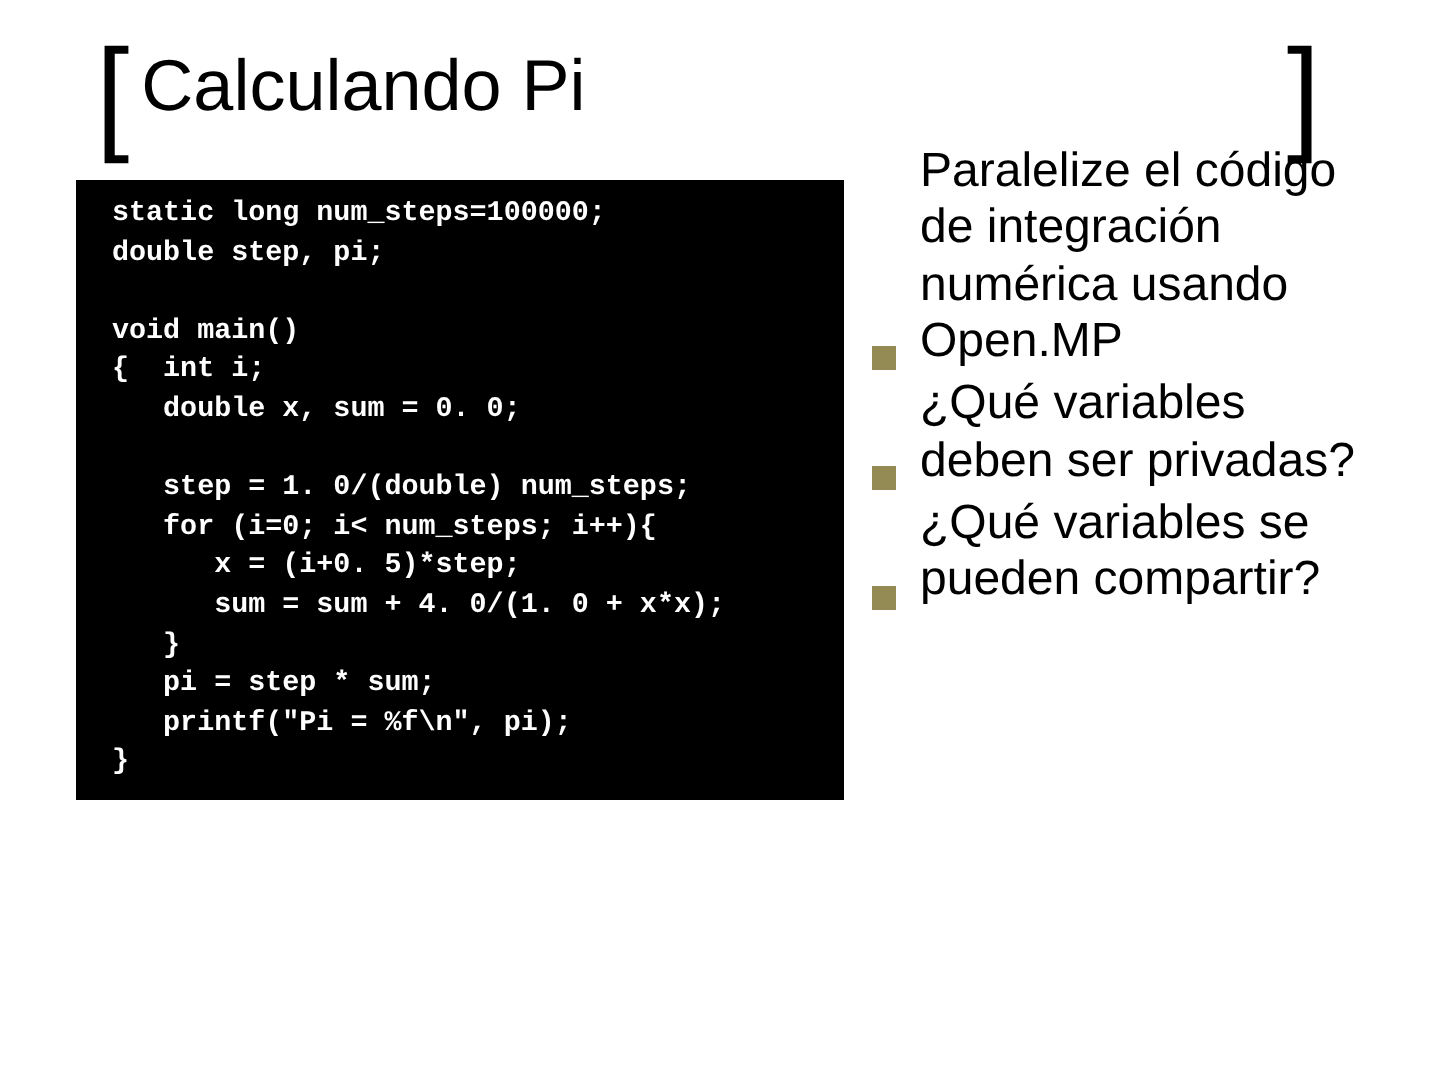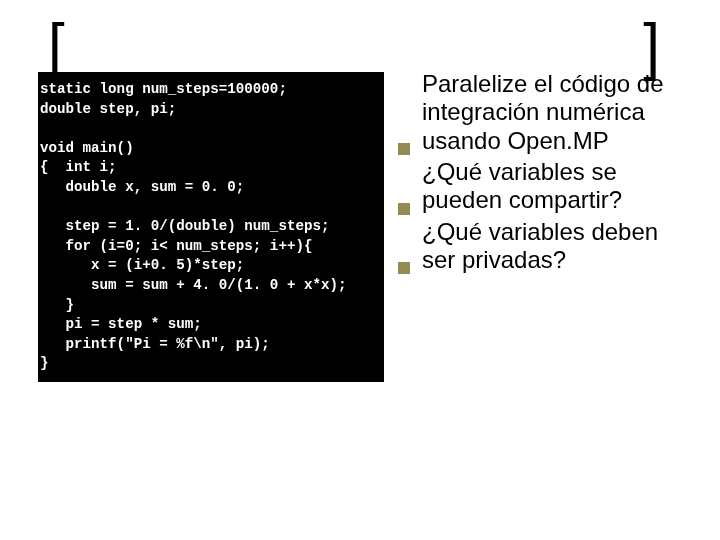--- a/index.html
+++ b/index.html
@@ -48,25 +48,25 @@
     align-items: flex-start;
   }
 
   .code-block {
     background: #000;
     color: #fff;
     font-family: "Courier New", Courier, monospace;
     font-size: 14.2px;
     font-weight: bold;
     line-height: 1.38;
-    padding: 8px 6px 8px 2px;
-    width: 346px;
+    padding: 8px 6px 8px 18px;
+    width: 384px;
     white-space: pre;
     flex: 0 0 auto;
-    margin-top: 4px;
+    margin-top: 20px;
     margin-left: -10px;
   }
 
   .bullets {
     flex: 1 1 auto;
     padding-top: 2px;
   }
   .bullet {
     display: flex;
     align-items: flex-end;
@@ -86,20 +86,21 @@
     color: #000;
   }
 </style>
 </head>
 <body>
 
 <div class="slide">
 
   <div class="title-row">
     <span class="bracket-left">[</span>
+    <h1 class="title">Calculando Pi</h1>
     <span class="bracket-right">]</span>
   </div>
 
   <div class="content">
     <pre class="code-block">static long num_steps=100000;
 double step, pi;
 
 void main()
 {  int i;
    double x, sum = 0. 0;
@@ -113,22 +114,22 @@
    printf("Pi = %f\n", pi);
 }</pre>
 
     <div class="bullets">
       <div class="bullet">
         <div class="bullet-marker"></div>
         <div class="bullet-text">Paralelize el código de integración numérica usando Open.MP</div>
       </div>
       <div class="bullet">
         <div class="bullet-marker"></div>
-        <div class="bullet-text">¿Qué variables se pueden compartir?</div>
+        <div class="bullet-text">¿Qué variables deben ser privadas?</div>
       </div>
       <div class="bullet">
         <div class="bullet-marker"></div>
-        <div class="bullet-text">¿Qué variables deben ser privadas?</div>
+        <div class="bullet-text">¿Qué variables se pueden compartir?</div>
       </div>
     </div>
   </div>
 
 </div>
 
 </body></html>

